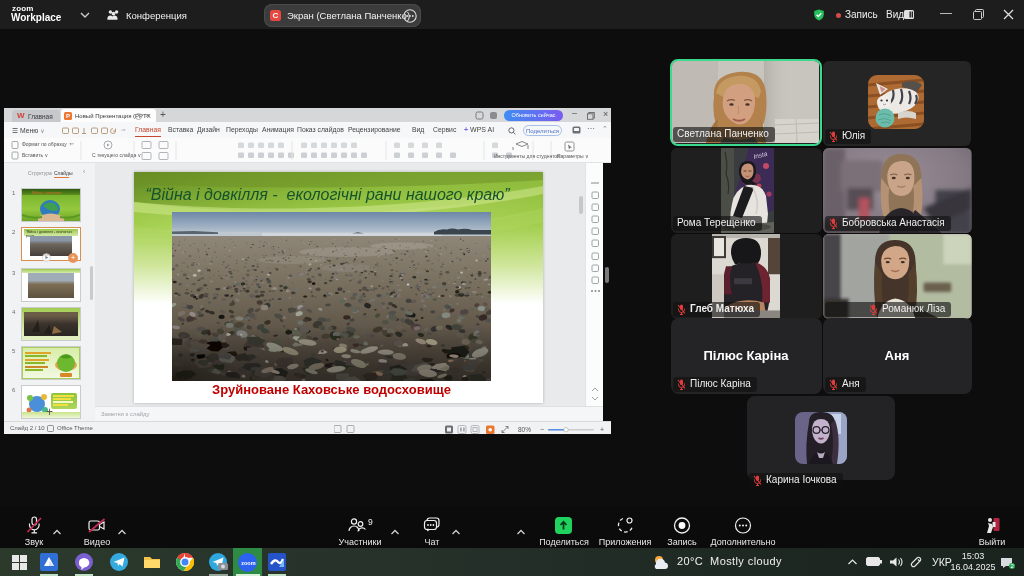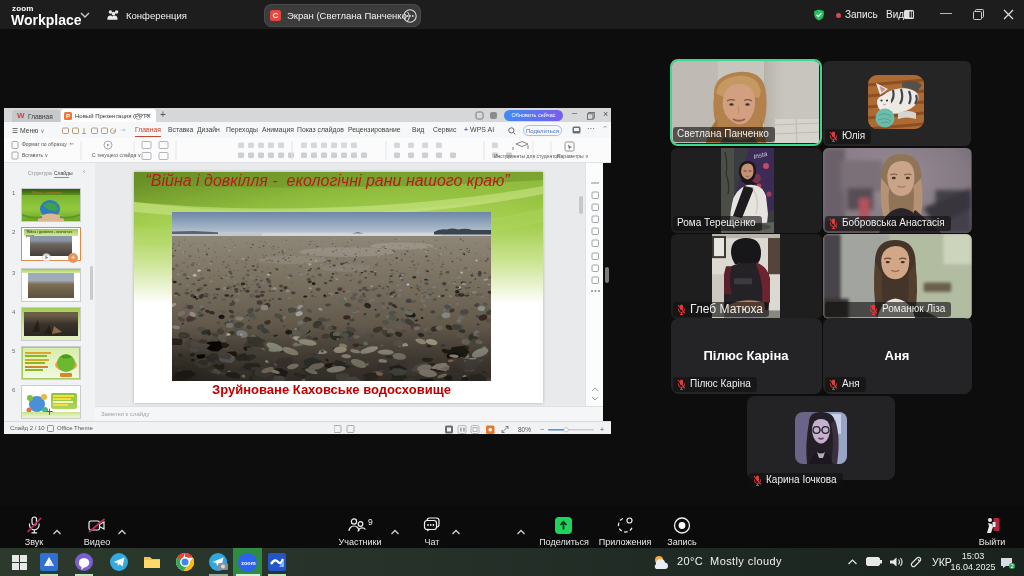--- a/index.html
+++ b/index.html
@@ -5,21 +5,21 @@
 html,body{width:1024px;height:576px;overflow:hidden;background:#0c0c0c;}
 #root{position:absolute;top:0;left:0;width:1024px;height:576px;background:#0d0d0d;overflow:hidden;}
 .abs{position:absolute;}
 .lbl{position:absolute;display:flex;align-items:center;background:rgba(16,16,16,0.62);color:#efefef;font-size:9.5px;line-height:12px;padding:1px 6px 2px 4px;border-radius:3px;white-space:nowrap;}
 .micred{display:inline-block;margin-right:4px;}
 </style></head><body>
 <div id="root">
 
 <div class="abs" style="left:0;top:0;width:1024px;height:29px;background:#1d1d1d;">
  <div class="abs" style="left:12px;top:3.5px;color:#fff;font-size:8px;font-weight:700;letter-spacing:.2px;">zoom</div>
- <div class="abs" style="left:11px;top:11.5px;color:#fff;font-size:14px;font-weight:700;">Workplace</div>
+ <div class="abs" style="left:11px;top:11.5px;color:#fff;font-size:10px;font-weight:700;">Workplace</div>
  <svg class="abs" style="left:80px;top:12px;" width="10" height="7">
         <path d="M1 1 L5 5 L9 1" stroke="#ccc" stroke-width="1.4" fill="none"></path>
       </svg>
  <svg class="abs" style="left:107px;top:9px;" width="13" height="12" viewBox="0 0 13 12" fill="#e8e8e8">
    <circle cx="3.4" cy="3" r="1.7"></circle>
         <circle cx="9.6" cy="3" r="1.7"></circle>
         <circle cx="6.5" cy="4.6" r="1.9"></circle>
    <path d="M0.4 9.6c0-1.8 1.3-3 3-3 .9 0 1.4.2 2 .8.6-.6 1.2-.8 2.1-.8 1.7 0 3 1.2 3 3v1.2H.4z"></path>
       </svg>
  <div class="abs" style="left:126px;top:9.5px;color:#f0f0f0;font-size:9.5px;">Конференция</div>
@@ -290,21 +290,21 @@
                 <stop offset="1" stop-color="#c2e070" stop-opacity="0"></stop>
  </linearGradient>
 </defs>
 <rect width="409" height="150" fill="url(#gfade)"></rect>
 <path d="M0 0 L409 0 L409 22 C 280 40 120 46 0 30 Z" fill="url(#gdark)"></path>
             <path d="M0 0 L409 0 L409 8 C 280 16 120 18 0 12 Z" fill="#6d9226" opacity=".55"></path>
 <path d="M0 38 C 150 52 300 40 409 18 L409 40 C 300 62 150 70 0 58 Z" fill="url(#glight)" opacity=".55"></path>
 <path d="M0 55 C 160 72 320 58 409 36 L409 50 C 320 72 160 86 0 72 Z" fill="#b7dc6a" opacity=".3"></path>
             <path d="M0 30 C 140 44 300 34 409 14 L409 22 C 300 44 140 54 0 40 Z" fill="#d6ec96" opacity=".5"></path>
 </svg>
-          <div class="abs" style="left:-11px;top:0;width:409px;text-align:center;color:#b91c1c;font-size:16px;font-style:italic;white-space:nowrap;">“Війна і довкілля -&nbsp; екологічні рани нашого краю”</div>
+          <div class="abs" style="left:-11px;top:14px;width:409px;text-align:center;color:#14532d;font-size:16px;font-style:italic;white-space:nowrap;">“Війна і довкілля -&nbsp; екологічні рани нашого краю”</div>
           <div class="abs" style="left:38px;top:40px;width:319px;height:169px;overflow:hidden;">
 <svg width="319" height="169" viewBox="0 0 319 169">
 <defs>
  <linearGradient id="sky" x1="0" y1="0" x2="0" y2="1">
                   <stop offset="0" stop-color="#6d87a8"></stop>
                   <stop offset="0.6" stop-color="#9fb0c2"></stop>
                   <stop offset="1" stop-color="#c3ccd6"></stop>
                 </linearGradient>
  <linearGradient id="mud" x1="0" y1="0" x2="0" y2="1">
                   <stop offset="0" stop-color="#8e8678"></stop>
@@ -1898,21 +1898,21 @@
   <path d="M26 28 Q28 34 34 34 Q40 34 42 28 Q38 32 34 32 Q30 32 26 28 Z" fill="#7d6048"></path>
   <path d="M12 42 Q16 30 30 29 L44 29 Q56 33 58 45 L58 64 L54 84 L12 84 Q8 62 12 42 Z" fill="#242226"></path>
   <path d="M44 28 Q56 32 58 46 L58 68 L50 68 Q52 48 44 30 Z" fill="#6e2430"></path>
   <path d="M14 32 Q10 44 12 60 L20 60 Q16 44 20 32 Z" fill="#58202c"></path>
   <rect x="22" y="44" width="18" height="6" rx="1" fill="#3c3a40"></rect>
   <path d="M14 72 Q30 62 52 68 L54 80 Q32 72 16 80 Z" fill="#b8835f"></path>
   <rect x="0" y="76" width="68" height="8" fill="#8a8680"></rect>
   <rect x="0" y="40" width="12" height="44" fill="#ccc8c0"></rect>
  </svg>
 </div>
-<div class="lbl" style="left:673px;bottom:259px;font-size:12px;"><svg class="micred" width="9" height="11" viewBox="0 0 9 11">
+<div class="lbl" style="left:673px;bottom:259px;font-size:10px;font-weight:bold;"><svg class="micred" width="9" height="11" viewBox="0 0 9 11">
         <rect x="3" y="0.5" width="3" height="5.5" rx="1.5" fill="#e03c3c"></rect>
         <path d="M1.5 4.5 v1 a3 3 0 0 0 6 0 v-1 M4.5 8.5 v2 M3 10.5 h3" stroke="#e03c3c" fill="none" stroke-width="1"></path>
         <path d="M1 1 L8 9.5" stroke="#e03c3c" stroke-width="1.1"></path>
       </svg>Глеб Матюха</div>
 <div class="abs" style="left:823px;top:234px;width:148.5px;height:84.5px;background:#242424;border-radius:6px;overflow:hidden;">
  <svg width="148.5" height="84.5" viewBox="0 0 148 84" preserveAspectRatio="none">
   <defs>
           <filter id="blur4">
             <feGaussianBlur stdDeviation="1.8"></feGaussianBlur>
           </filter>
@@ -2054,20 +2054,29 @@
           </svg></div>
         <div style="color:#e8e8e8;font-size:9px;margin-top:2px;white-space:nowrap;">Поделиться</div>
       </div>
       <div class="abs" style="left:642px;top:10px;width:80px;text-align:center;">
         <div style="height:19px;"><svg width="20" height="19" viewBox="0 0 20 19">
             <circle cx="10" cy="9.5" r="7.5" stroke="#f0f0f0" stroke-width="1.3" fill="none"></circle>
             <circle cx="10" cy="9.5" r="3.4" fill="#fff"></circle>
           </svg></div>
         <div style="color:#e8e8e8;font-size:9px;margin-top:2px;white-space:nowrap;">Запись</div>
       </div>
+      <div class="abs" style="left:703px;top:10px;width:80px;text-align:center;">
+        <div style="height:19px;"><svg width="20" height="19" viewBox="0 0 20 19">
+            <circle cx="10" cy="9.5" r="7.5" stroke="#f0f0f0" stroke-width="1.2" fill="none"></circle>
+            <circle cx="6.8" cy="9.5" r="1" fill="#f0f0f0"></circle>
+            <circle cx="10" cy="9.5" r="1" fill="#f0f0f0"></circle>
+            <circle cx="13.2" cy="9.5" r="1" fill="#f0f0f0"></circle>
+          </svg></div>
+        <div style="color:#e8e8e8;font-size:9px;margin-top:2px;white-space:nowrap;">Дополнительно</div>
+      </div>
       <div class="abs" style="left:952px;top:10px;width:80px;text-align:center;">
         <div style="height:19px;"><svg width="20" height="19" viewBox="0 0 20 19">
             <circle cx="8" cy="4" r="2" fill="#e8e8e8"></circle>
             <path d="M5 17 L7 10 L6 7 L10 8 L11 11 L9 17" fill="#e8e8e8"></path>
             <rect x="11.5" y="2" width="6" height="13" rx="1" fill="#b02440"></rect>
             <rect x="10.5" y="6" width="3" height="5" fill="#e8e8e8"></rect>
           </svg></div>
         <div style="color:#e8e8e8;font-size:9px;margin-top:2px;white-space:nowrap;">Выйти</div>
       </div>
     </div>

